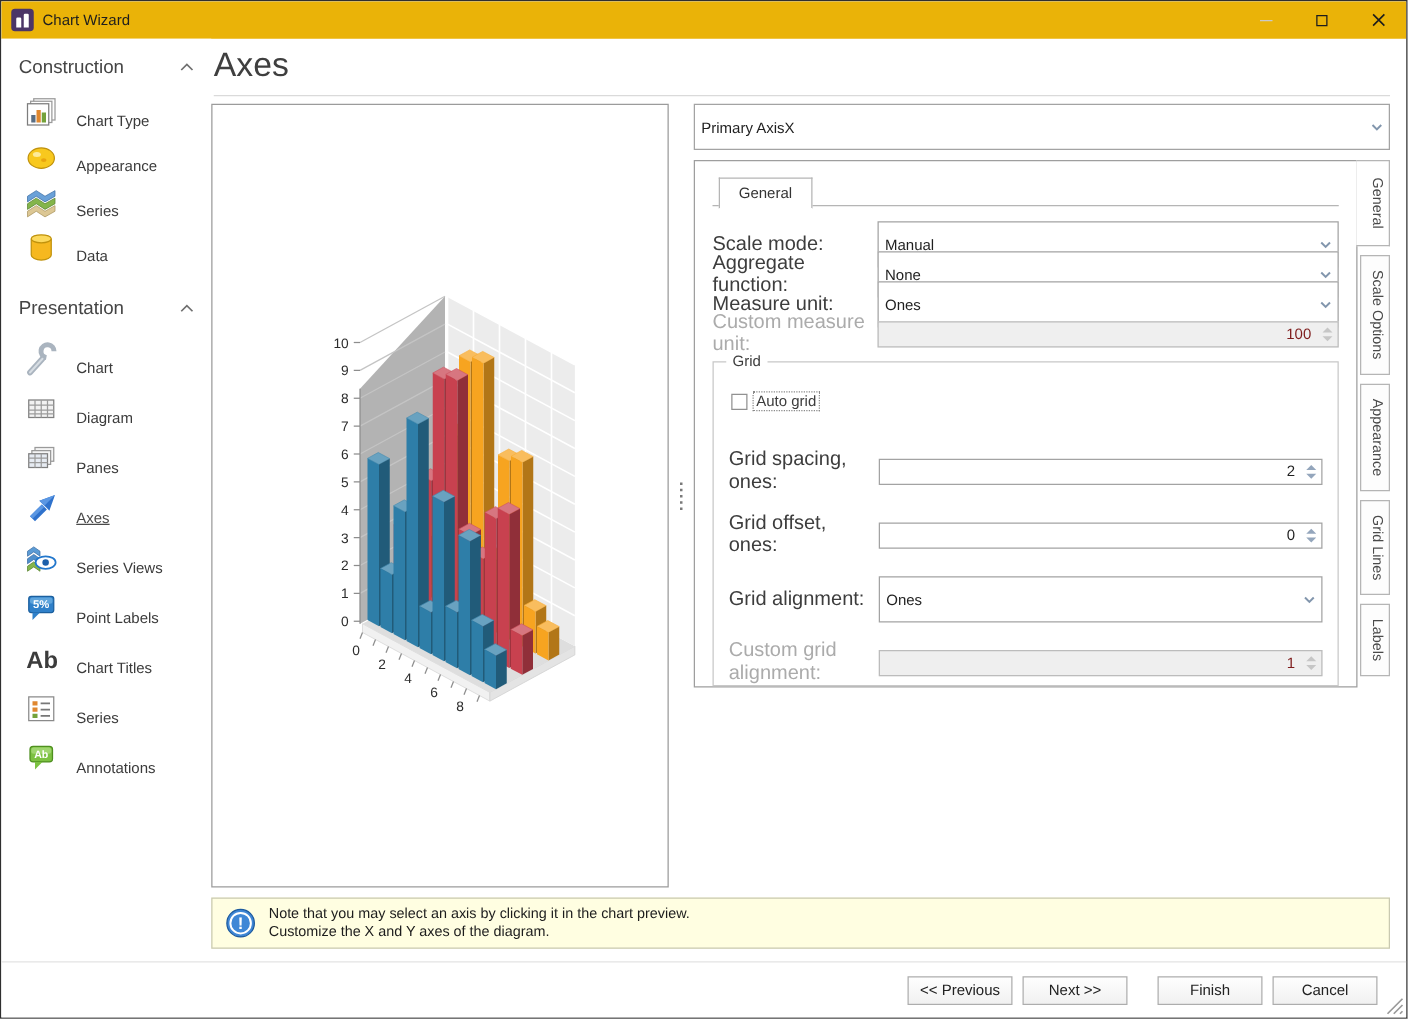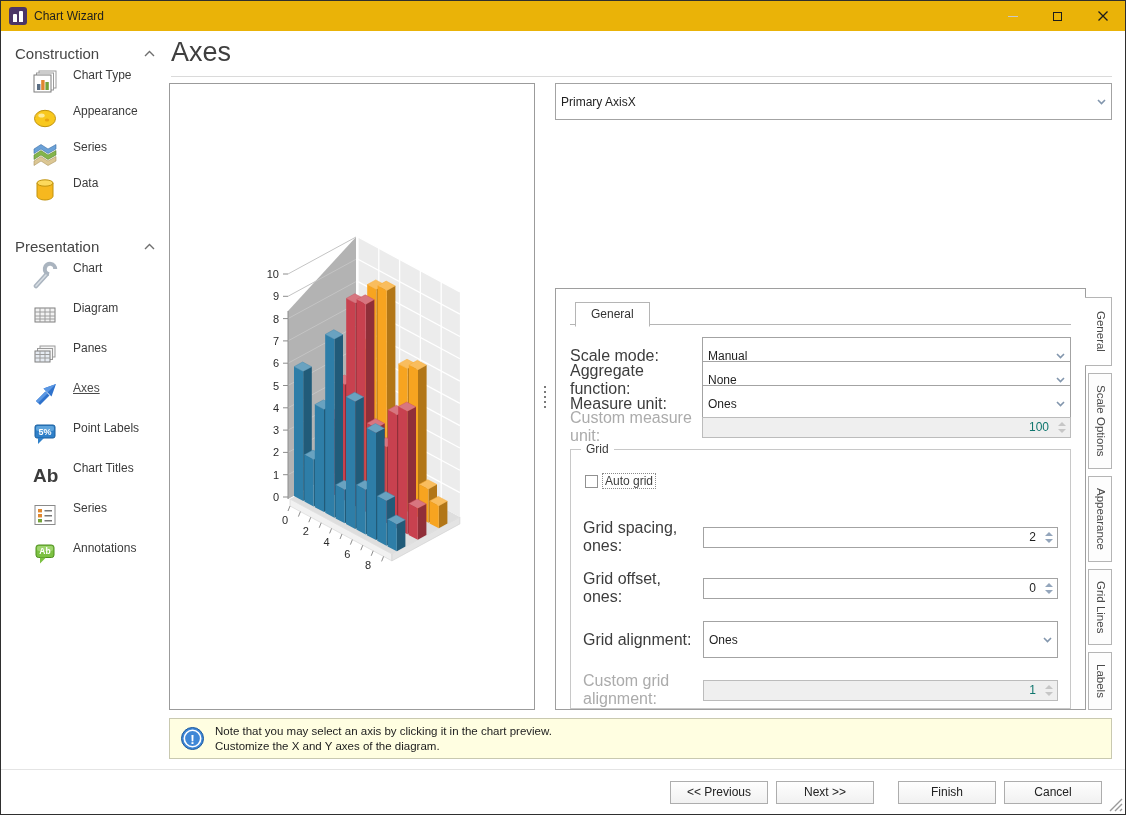--- a/index.html
+++ b/index.html
@@ -15,21 +15,21 @@
   .win-title { margin-left:7px; font-size:12px; color:#1e1e1e; }
   .win-controls { margin-left:auto; display:flex; height:100%; }
   .win-btn { width:45px; height:100%; display:flex; align-items:center; justify-content:center; }
   .glyph-min { width:10px; height:1px; background:#c9c9c9; }
   .glyph-max { width:9px; height:9px; border:1px solid #1c1c1c; }
 
   
   .sidebar { position:absolute; left:0; top:30px; width:168px; bottom:45px; background:#fff; }
   .nav-section-header { display:flex; align-items:center; justify-content:space-between; padding:14px 14px 6px 14px; }
   .nav-section-header .sec-label { font-size:15px; color:#454545; }
-  .nav-item { display:flex; align-items:flex-start; height:36px; padding-left:30px; cursor:default; }
+  .nav-item { display:flex; align-items:flex-end; height:36px; padding-left:18px; cursor:default; }
   .nav-item.tall { height:40px; }
   .nav-icon { width:28px; height:28px; display:flex; align-items:center; justify-content:center; flex:0 0 28px; }
   .nav-label { margin-left:14px; font-size:12px; color:#3b3b3b; }
   .nav-item.selected .nav-label { text-decoration:underline; color:#4a4a4a; }
 
   
   .main { position:absolute; left:168px; top:30px; right:0; bottom:45px; }
   .page-title { margin:6px 0 0 2px; font-size:27px; font-weight:normal; color:#3f3f3f; }
   .title-rule { margin:8px 13px 0 2px; border-top:1px solid #dadada; }
   .content { display:flex; margin-top:6px; height:627px; }
@@ -38,59 +38,59 @@
   .splitter { width:20px; display:flex; align-items:center; justify-content:center; cursor:col-resize; }
   .splitter .dots { display:flex; flex-direction:column; gap:3px; }
   .splitter .dots i { width:2px; height:2px; background:#7a7a7a; display:block; }
 
   .right-col { flex:1; margin-right:13px; display:flex; flex-direction:column; }
 
   .combo { position:relative; height:37px; border:1px solid #a3a3a3; background:#fff; font-size:12px; color:#1f1f1f; display:flex; align-items:center; padding:0 22px 0 5px; }
   .combo .arrow-box { position:absolute; right:1px; top:1px; bottom:1px; width:17px; display:flex; align-items:center; justify-content:center; background:#fff; }
   .combo-top { margin-bottom:8px; }
 
-  .settings-row { display:flex; flex:1; align-items:flex-end; }
+  .settings-row { display:flex; flex:1; align-items:flex-start; }
   .settings-panel { flex:1; border:1px solid #9e9e9e; background:#fff; padding:0 14px; position:relative; z-index:1; }
   .vtabs { width:26px; display:flex; flex-direction:column; gap:7px; }
   .vtab { writing-mode:vertical-rl; padding:11px 4px; border:1px solid #b5b5b5; background:#fdfdfd; font-size:11.5px; color:#4a4a4a; width:24px; margin-left:2px; }
   .vtab.selected { position:relative; margin-left:-1px; width:27px; background:#fff; border-left:none; z-index:2; padding:13px 4px; }
 
   .htab-strip { border-bottom:1px solid #b5b5b5; margin-top:12px; padding-left:5px; height:24px; }
   .htab { display:inline-block; border:1px solid #b5b5b5; border-bottom:1px solid #fff; background:#fff; padding:4px 15px 5px 15px; font-size:12px; color:#333; position:relative; top:1px; }
 
   .form-area { padding-top:12px; }
   .frow { display:grid; grid-template-columns:132px 1fr; align-items:center; height:24px; }
   .frow .flabel { font-size:16px; color:#3d3d3d; }
   .frow.disabled .flabel { color:#ababab; }
 
   .spin { position:relative; height:21px; border:1px solid #a3a3a3; background:#fff; font-size:12px; color:#1f1f1f; display:flex; align-items:center; justify-content:flex-end; padding:0 21px 0 5px; }
   .spin .val { text-align:right; }
   .spin-btns { position:absolute; right:1px; top:1px; bottom:1px; width:15px; display:flex; flex-direction:column; align-items:center; justify-content:center; gap:3px; background:#fff; }
   .tri-up { width:0; height:0; border-left:4px solid transparent; border-right:4px solid transparent; border-bottom:4px solid #94a6bc; }
   .tri-down { width:0; height:0; border-left:4px solid transparent; border-right:4px solid transparent; border-top:4px solid #94a6bc; }
-  .disabled .spin, .spin.off { border-color:#bcbcbc; background:#efefef; color:#0f766e; }
+  .disabled .spin, .spin.off { border-color:#bcbcbc; background:#efefef; color:#7f1d1d; }
   .spin.off .spin-btns { background:#efefef; }
   .spin.off .tri-up { border-bottom-color:#c6c6c6; }
   .spin.off .tri-down { border-top-color:#c6c6c6; }
 
   .groupbox { position:relative; border:1px solid #c8c8c8; margin-top:16px; padding:18px 12px 12px 12px; }
   .gb-label { position:absolute; top:-8px; left:10px; background:#fff; padding:0 5px; font-size:12px; color:#3d3d3d; }
   .groupbox .frow { grid-template-columns:120px 1fr;margin-top:27px; }
 
   .check-row { display:flex; align-items:center; height:22px; margin:2px 0 6px 2px; }
   .checkbox { width:13px; height:13px; border:1px solid #919191; background:#fff; flex:0 0 13px; }
   .check-label { margin-left:5px; font-size:12px; color:#3d3d3d; outline:1px dotted #8a8a8a; padding:0 2px; }
 
   
   .info-bar { margin:8px 13px 0 0; height:41px; background:#fffee1; border:1px solid #c9c9b0; display:flex; align-items:center; padding:0 10px; }
   .info-text { margin-left:10px; font-size:11.5px; color:#1c1c1c; line-height:15px; }
 
   
   .footer { position:absolute; left:0; right:0; bottom:0; height:45px; border-top:1px solid #e4e4e4; display:flex; align-items:center; justify-content:flex-end; padding-right:23px; gap:8px; background:#fff; }
-  .btn { width:98px; height:23px; border:1px solid #adadad; background:linear-gradient(#fefefe,#f1f1f1); font-size:12px; color:#222; font-family:"Liberation Sans",sans-serif; }
+  .btn { width:84px; height:23px; border:1px solid #adadad; background:linear-gradient(#fefefe,#f1f1f1); font-size:12px; color:#222; font-family:"Liberation Sans",sans-serif; }
   .btn.finish { margin-left:16px; }
   .resize-grip { position:absolute; right:2px; bottom:2px; }
 </style>
 </head>
 <body>
 
 <div class="window">
 
   <div class="titlebar">
     <div class="app-icon">
@@ -204,20 +204,32 @@
     <div class="nav-item tall selected">
       <span class="nav-icon">
         <svg width="28" height="28" viewBox="0 0 28 28">
           <polygon points="25,3 12.5,7.5 20.5,15.5" fill="#2f72cc"></polygon>
           <polygon points="14.5,10.5 18.5,14.5 9,24 5,20" fill="#2f72cc"></polygon>
           <polygon points="25,3 12.5,7.5 16.5,11.5" fill="#5b97e3"></polygon>
           <polygon points="14.5,10.5 16.5,12.5 7,22 5,20" fill="#5b97e3"></polygon>
         </svg>
       </span>
       <span class="nav-label">Axes</span>
+    </div>
+    <div class="nav-item tall">
+      <span class="nav-icon">
+        <svg width="28" height="28" viewBox="0 0 28 28">
+          <polygon points="3,8 8,4.5 13,8 13,12 8,8.5 3,12" fill="#5b9bd5" stroke="#3e6fa5" stroke-width="0.6"></polygon>
+          <polygon points="3,14 8,10.5 13,14 13,18 8,14.5 3,18" fill="#4f8fcc" stroke="#3e6fa5" stroke-width="0.6"></polygon>
+          <polygon points="3,20 8,16.5 13,20 13,24 8,20.5 3,24" fill="#84b54b" stroke="#5a8430" stroke-width="0.6"></polygon>
+          <ellipse cx="17.5" cy="17" rx="8" ry="5" fill="#fff" stroke="#2277cc" stroke-width="1.4"></ellipse>
+          <circle cx="17.5" cy="17" r="2.6" fill="#1b5faa"></circle>
+        </svg>
+      </span>
+      <span class="nav-label">Series Views</span>
     </div>
     <div class="nav-item tall">
       <span class="nav-icon">
         <svg width="28" height="28" viewBox="0 0 28 28">
           <rect x="4" y="4" width="20" height="13" rx="2" fill="#2f80c9" stroke="#1b5f9e"></rect>
           <rect x="5" y="5" width="18" height="5" rx="2" fill="#5ea4dc"></rect>
           <polygon points="7,17 7,23 13,17" fill="#2f80c9"></polygon>
           <text x="14" y="13.5" font-family="Liberation Sans, sans-serif" font-size="9" font-weight="bold" fill="#fff" text-anchor="middle">5%</text>
         </svg>
       </span>

